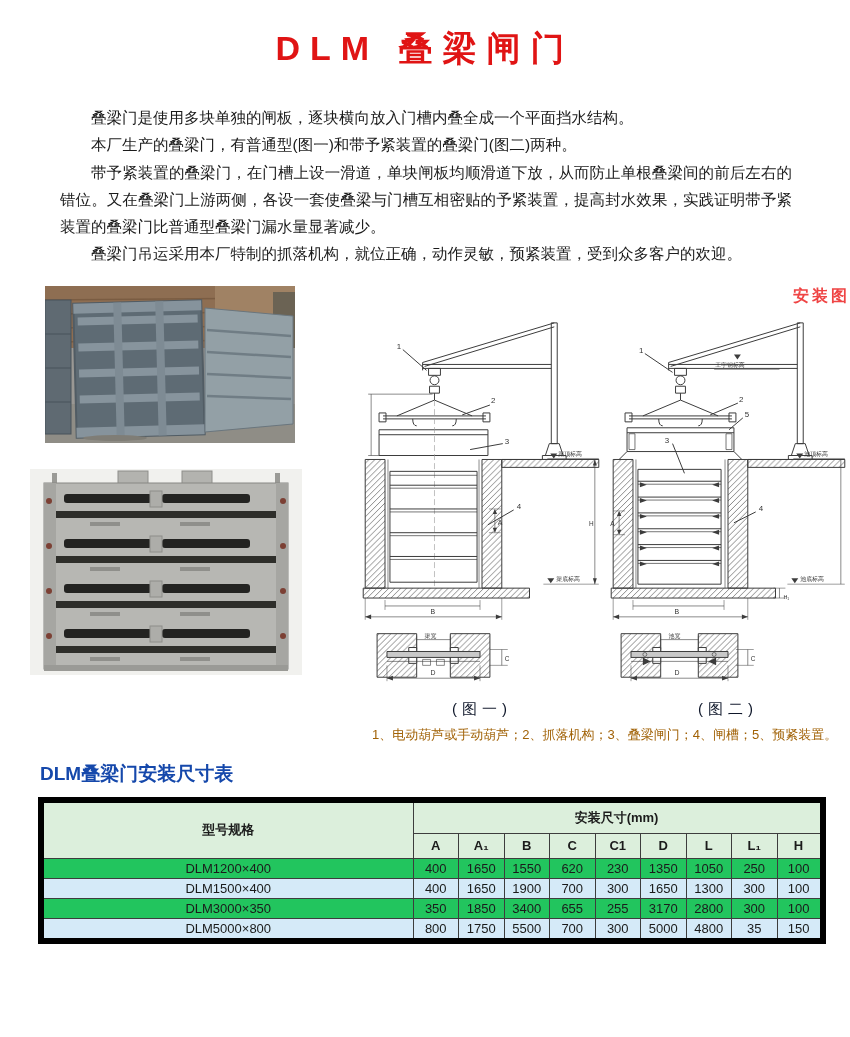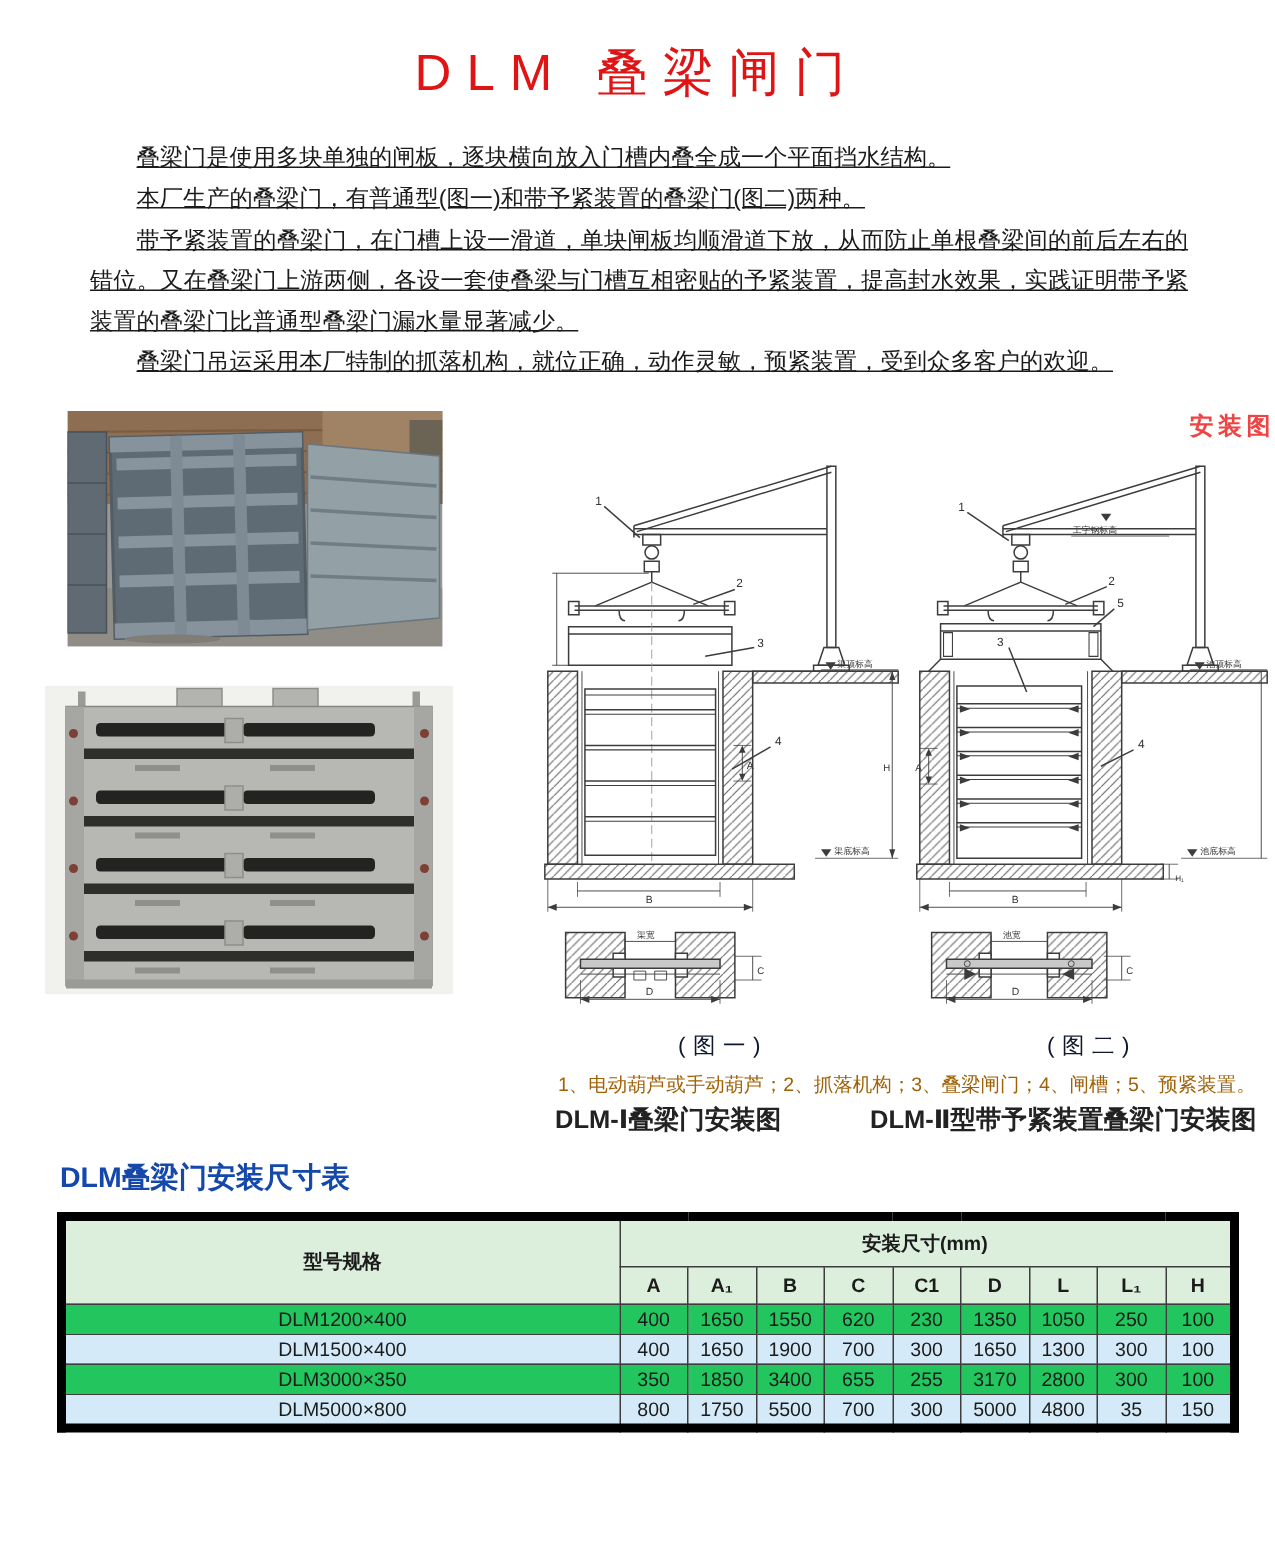--- a/index.html
+++ b/index.html
@@ -3,23 +3,23 @@
 <meta charset="utf-8">
 <style>
   html,body { margin:0; padding:0; background:#ffffff; }
   .page {
     width:850px; height:1037px; margin:0 auto; background:#ffffff;
     font-family:"Liberation Sans","DejaVu Sans",sans-serif; color:#1b1b1b;
     position:relative; overflow:hidden;
   }
   .doc-title {
     margin:0; padding-top:26px; text-align:center;
-    font-size:34px; font-weight:normal; letter-spacing:10px; color:#e01414;
+    font-size:34px; font-weight:bold; letter-spacing:10px; color:#e01414;
   }
-  .intro { margin:20px 58px 0 60px; font-size:15.5px; line-height:1.76; text-align:justify;text-decoration:underline; }
+  .intro { margin:32px 58px 0 60px; font-size:15.5px; line-height:1.76; text-align:justify; }
   .intro p { margin:0; text-indent:2em; }
   .mid { display:flex; margin-top:18px; padding-left:30px; }
   .photos { width:318px; flex:0 0 318px; }
   .photo1 { margin-left:15px; width:250px; height:157px; display:block; }
   .photo2 { margin-left:0; margin-top:26px; width:272px; height:206px; display:block; }
   .install { flex:1; margin-left:14px; }
   .install-heading { margin:0 0 0 12px; font-size:16px; font-weight:bold; color:#ef4444; letter-spacing:3px;text-align:right; }
   .figs { display:flex; gap:6px; margin-top:4px; }
   .fig-col { display:flex; flex-direction:column; align-items:center; }
   .fig-col svg { width:240px; height:388px; display:block; }
@@ -404,24 +404,20 @@
             <text x="60" y="330" font-size="6">池宽</text>
             <text x="143" y="354" font-size="6.5">C</text>
             <text x="66" y="368" font-size="7">D</text>
           </svg>
           <div class="fig-caption">(图二)</div>
         </div>
       </div>
 
       <div class="legend">1、电动葫芦或手动葫芦；2、抓落机构；3、叠梁闸门；4、闸槽；5、预紧装置。</div>
 
-      <div class="fig-titles">
-        <span class="fig-title-1">DLM-Ⅰ叠梁门安装图</span>
-        <span class="fig-title-2">DLM-Ⅱ型带予紧装置叠梁门安装图</span>
-      </div>
     </div>
   </div>
 
   <div class="table-sec">
     <div class="table-title">DLM叠梁门安装尺寸表</div>
     <table class="dims">
       <colgroup>
         <col style="width:372px">
         <col span="9" style="width:45.5px">
       </colgroup>

